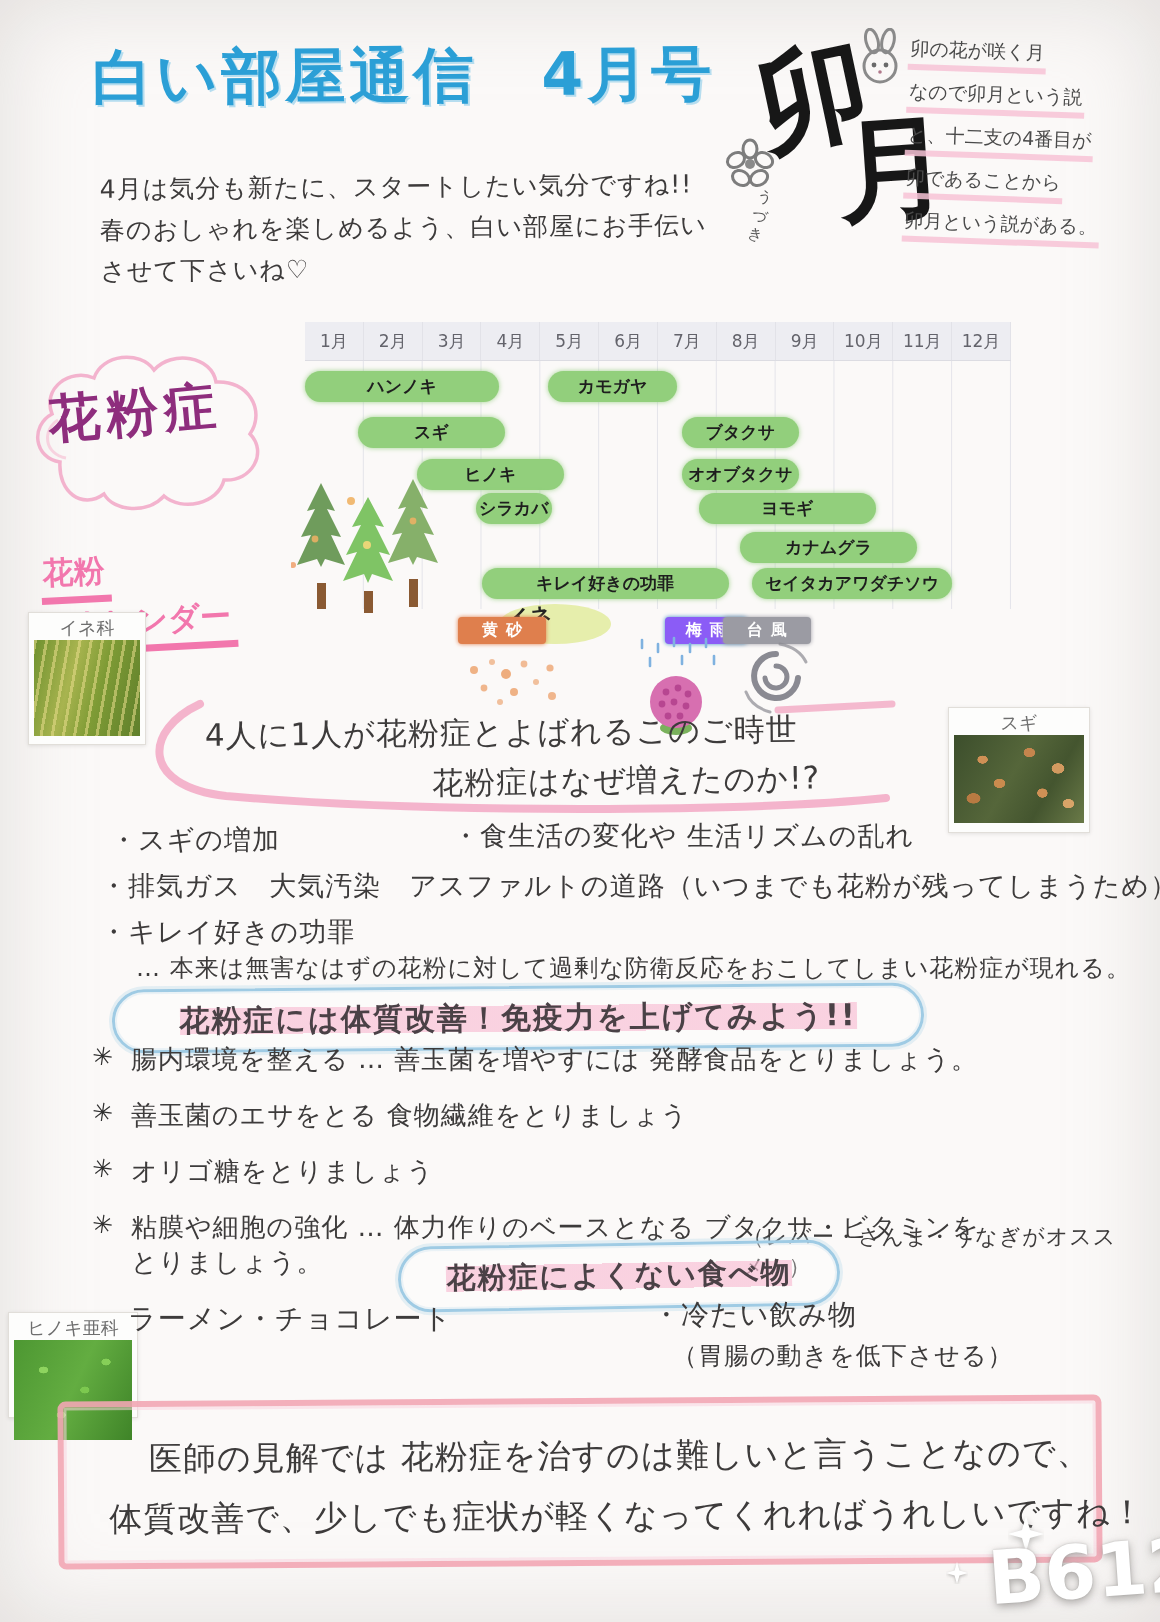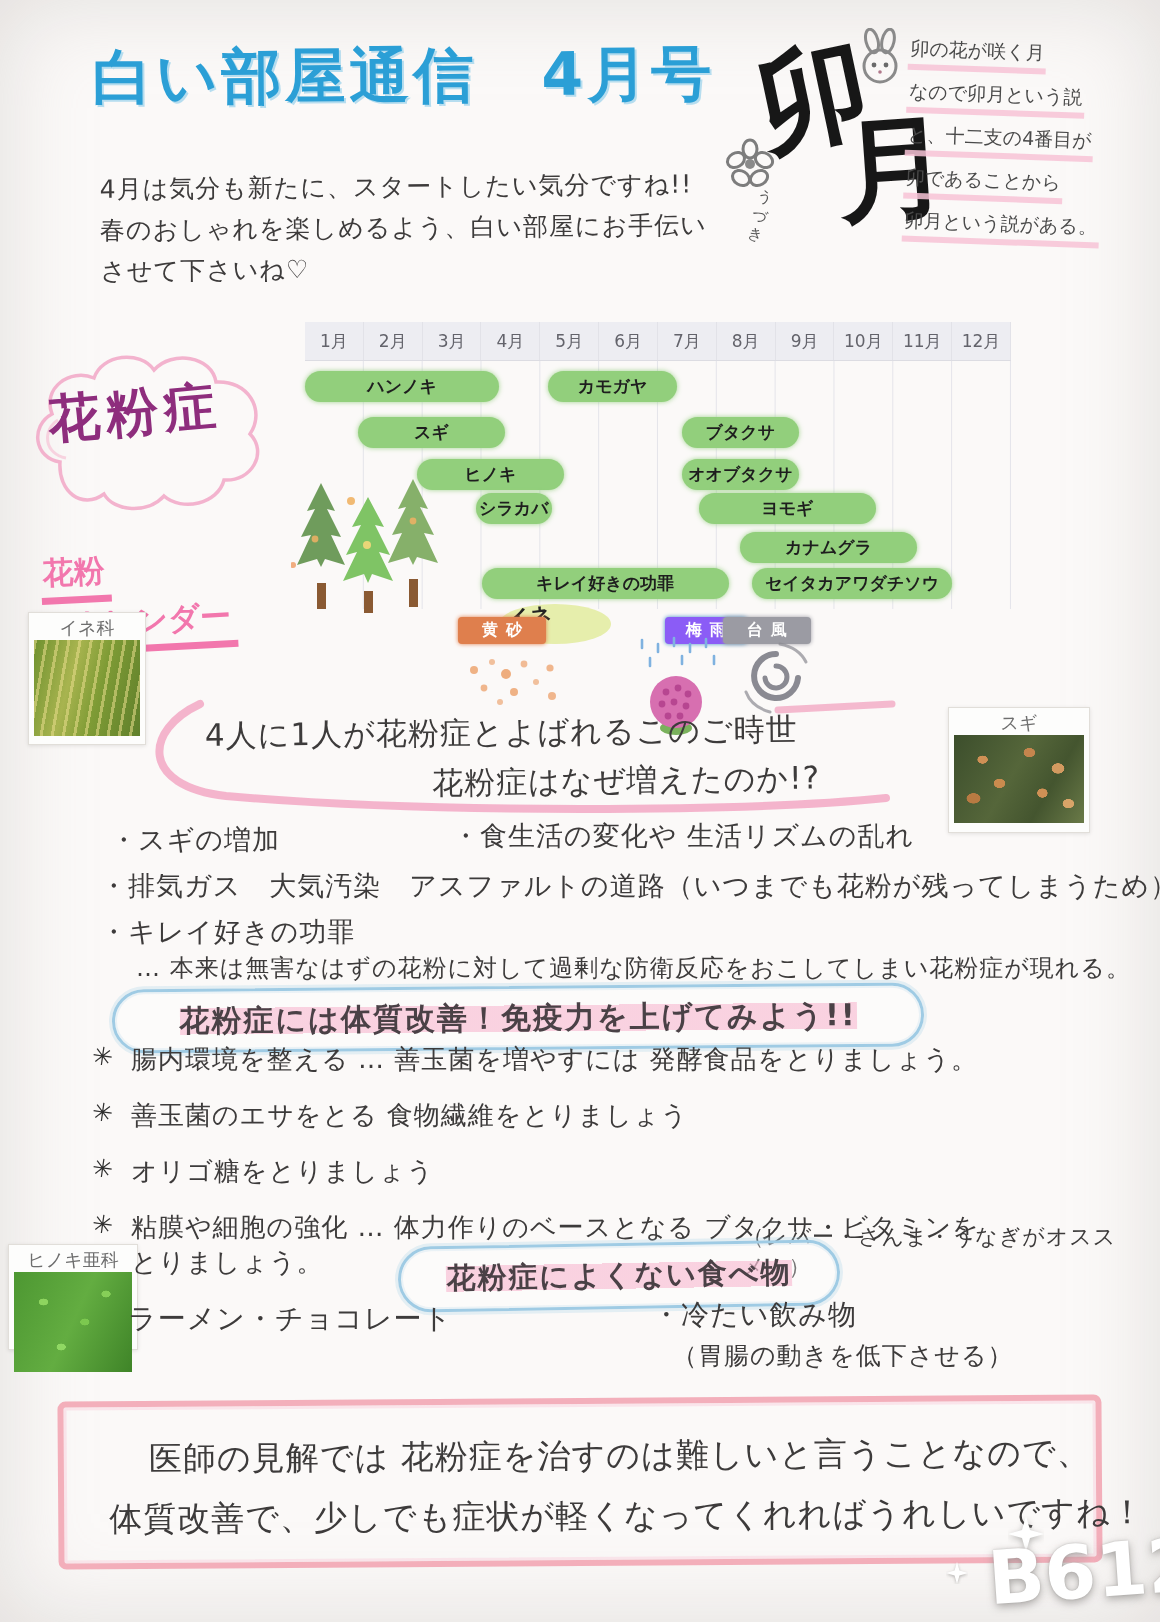--- a/index.html
+++ b/index.html
@@ -265,21 +265,21 @@
   </div>
 
   <div class="abs photo-card" style="left:28px;top:612px;width:118px;height:133px;">
     <div class="cap">イネ科</div>
     <div class="ph ph-ine" style="height:96px;"></div>
   </div>
   <div class="abs photo-card" style="left:948px;top:707px;width:142px;height:126px;">
     <div class="cap">スギ</div>
     <div class="ph ph-sugi" style="height:88px;"></div>
   </div>
-  <div class="abs photo-card" style="left:8px;top:1244px;width:130px;height:106px;">
+  <div class="abs photo-card" style="left:8px;top:1312px;width:130px;height:106px;">
     <div class="cap">ヒノキ亜科</div>
     <div class="ph ph-hinoki" style="height:100px;"></div>
   </div>
 
   <div class="abs" style="left:130px;top:690px;">
     <svg width="800" height="130" viewBox="0 0 800 130" fill="none">
       <path d="M70,14 C14,40 10,96 96,106 C300,124 620,122 756,108" stroke="#f2a3c0" stroke-width="8" stroke-linecap="round" opacity=".8"></path>
       <path d="M648,20 L762,14" stroke="#f2a3c0" stroke-width="7" stroke-linecap="round" opacity=".75"></path>
     </svg>
   </div>

